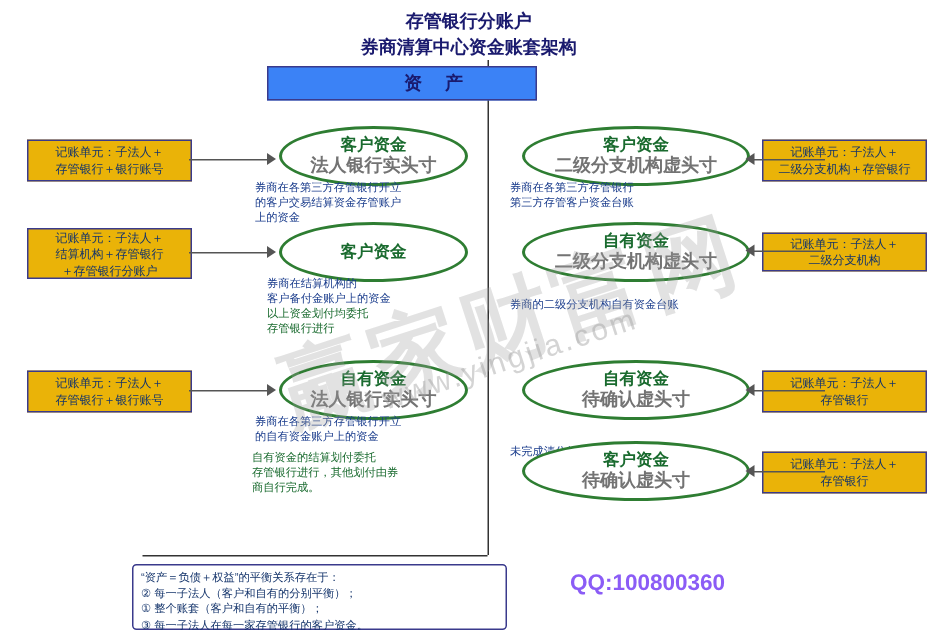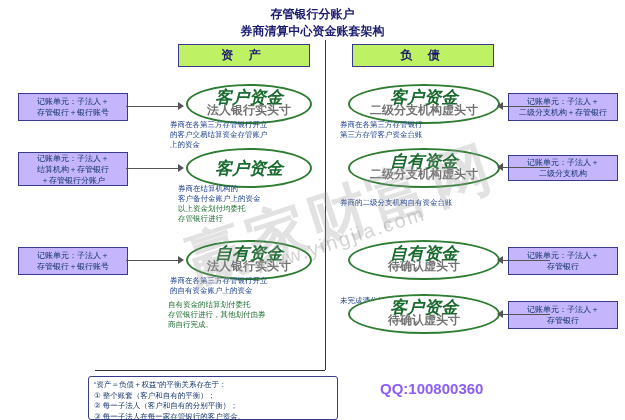--- a/index.html
+++ b/index.html
@@ -13,53 +13,53 @@
   }
   .canvas{position:absolute;left:0;top:0;width:625px;height:420px;}
 
   .title{
     position:absolute;left:0;top:6px;width:625px;text-align:center;
     font-size:12px;font-weight:bold;color:#1a1a6e;line-height:17px;
   }
 
   
   .hdr{
-    position:absolute;border:1px solid #3a3a8c;background:#bef264;
+    position:absolute;border:1px solid #3a3a8c;background:#3b82f6;
     text-align:center;font-size:12px;font-weight:bold;color:#1a1a6e;
     letter-spacing:6px;
-    display:flex;align-items:center;justify-content:center;
+    display:flex;align-items:center;justify-content:center;padding-left:48px;
   }
   .hdr.asset{left:178px;top:44px;width:130px;height:21px;}
   .hdr.liab{left:352px;top:44px;width:140px;height:21px;}
   .hdr.equity{left:352px;top:205px;width:140px;height:21px;}
 
   
   .divider{position:absolute;left:325px;top:40px;width:1px;height:330px;background:#333;}
   
   .bottombar{position:absolute;left:95px;top:370px;width:230px;height:1px;background:#333;}
 
   
   .rbox{
     position:absolute;border:2px solid #2e7d32;border-radius:50%/50%;
     background:#fff;text-align:center;color:#1a6b2f;
     display:flex;flex-direction:column;align-items:center;justify-content:center;
     line-height:13px;
   }
-  .rbox .l1{font-size:17px;font-weight:bold;color:#1a6b2f;font-style:italic;}
+  .rbox .l1{font-size:11px;font-weight:bold;color:#1a6b2f;}
   .rbox .l2{font-size:12px;font-weight:bold;color:#737373;}
 
   
   .note{
     position:absolute;text-align:left;font-size:7.5px;color:#1a3c8c;line-height:10px;
   }
   .note.green{color:#1a6b2f;}
 
   
   .lbl{
-    position:absolute;border:1px solid #3a3a8c;background:#c4b5fd;
+    position:absolute;border:1px solid #3a3a8c;background:#eab308;
     font-size:8px;color:#14346b;line-height:11px;
     display:flex;flex-direction:column;align-items:center;justify-content:center;
     text-align:center;
   }
 
   
   .hline{position:absolute;height:1px;background:#555;}
   .arrowL,.arrowR{position:absolute;width:0;height:0;}
   .arrowR{border-top:4px solid transparent;border-bottom:4px solid transparent;border-left:6px solid #555;}
   .arrowL{border-top:4px solid transparent;border-bottom:4px solid transparent;border-right:6px solid #555;}
@@ -98,21 +98,20 @@
 
   <div class="title">
     <div>存管银行分账户</div>
     <div>券商清算中心资金账套架构</div>
   </div>
 
   <div class="divider"></div>
   <div class="bottombar"></div>
 
   <div class="hdr asset">资 产</div>
-  <div class="hdr liab">负 债</div>
 
   <div class="rbox" style="left:186px;top:84px;width:122px;height:36px;">
     <span class="l1">客户资金</span>
     <span class="l2">法人银行实头寸</span>
   </div>
   <div class="note" style="left:170px;top:120px;width:155px;white-space:pre-line;">券商在各第三方存管银行开立
 的客户交易结算资金存管账户
 上的资金</div>
   <div class="lbl" style="left:18px;top:93px;width:108px;height:26px;white-space:pre-line;">记账单元：子法人＋
 存管银行＋银行账号</div>
@@ -181,22 +180,22 @@
     <span class="l1">客户资金</span>
     <span class="l2">待确认虚头寸</span>
   </div>
   <div class="lbl" style="left:508px;top:301px;width:108px;height:26px;white-space:pre-line;">记账单元：子法人＋
 存管银行</div>
   <div class="hline" style="left:502px;top:314px;width:48px;"></div>
   <div class="arrowL" style="left:497px;top:310px;"></div>
 
   <div class="summary">
     <div>“资产＝负债＋权益”的平衡关系存在于：</div>
+    <div>② 每一子法人（客户和自有的分别平衡）；</div>
     <div>① 整个账套（客户和自有的平衡）；</div>
-    <div>② 每一子法人（客户和自有的分别平衡）；</div>
     <div>③ 每一子法人在每一家存管银行的客户资金。</div>
   </div>
 
   <div class="wm">赢家财富网</div>
   <div class="wm2">www.yingjia.com</div>
   <div class="qq">QQ:100800360</div>
 
 </div>
 
 </body></html>

